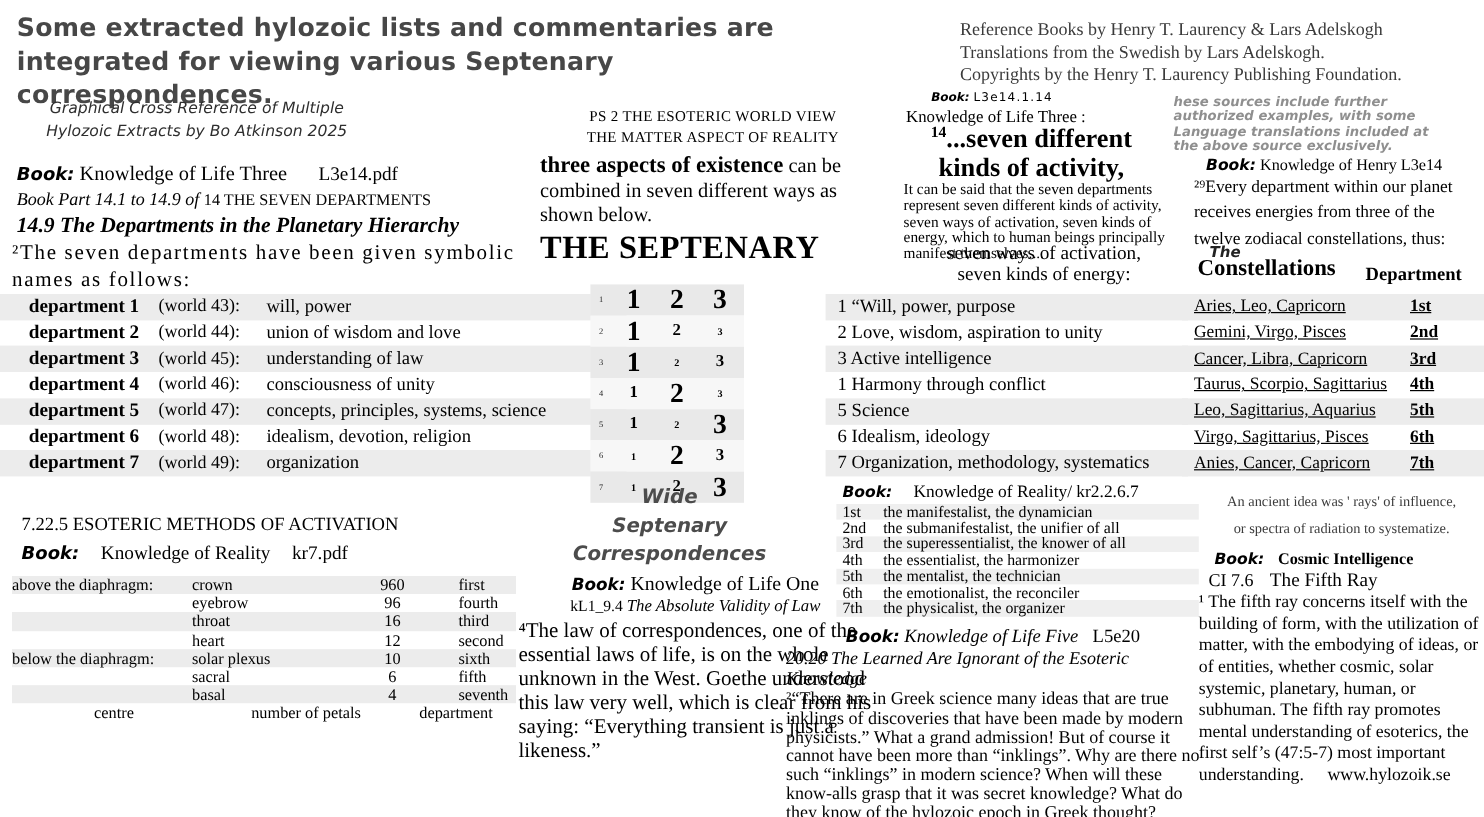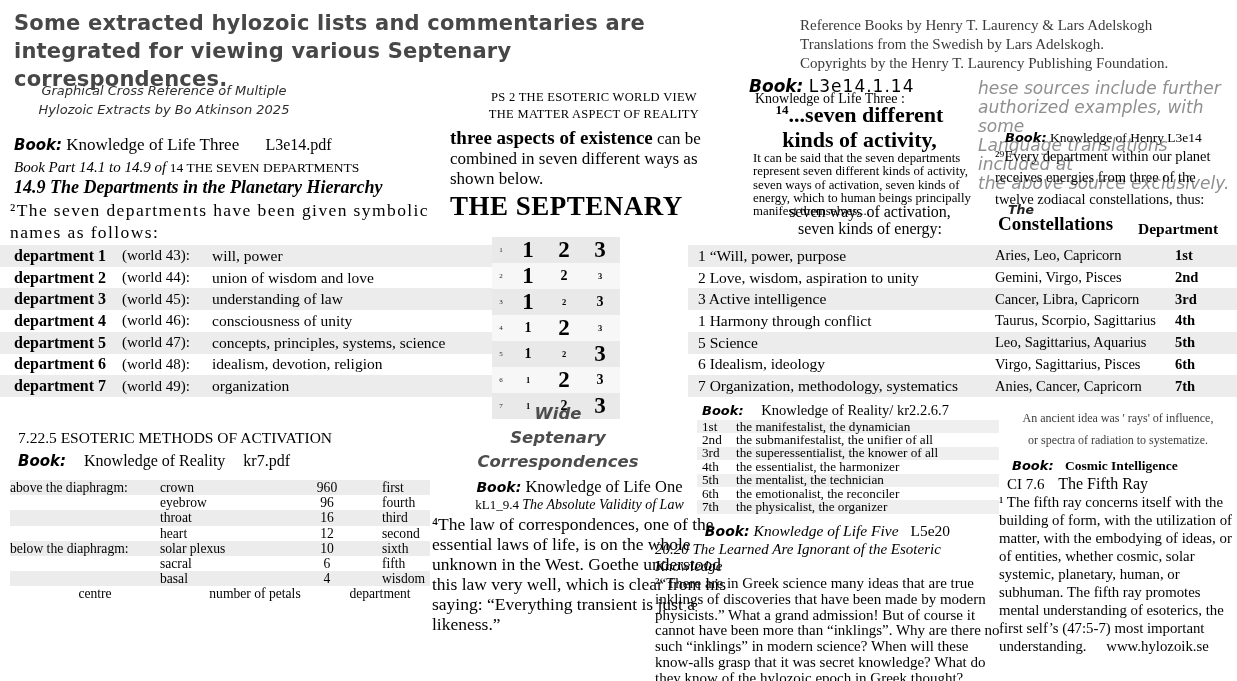--- a/index.html
+++ b/index.html
@@ -23,21 +23,21 @@
   
   .graph-note{left:24px;top:82px;width:280px;text-align:center;font-size:13px;color:#2e2e2e;line-height:1.45;}
   .book-line{left:14px;top:135px;font-size:17px;}
   .book-label{font-size:15px;font-weight:bold;}
   .file-tag{margin-left:22px;font-size:16px;}
   .part-line{left:14px;top:159px;font-size:15px;font-style:italic;}
   .part-caps{font-style:normal;font-size:13.5px;}
   .l-heading{left:14px;top:177px;font-size:18px;font-weight:bold;font-style:italic;}
   .l-intro{left:10px;top:200px;width:440px;font-size:17.5px;letter-spacing:1.4px;line-height:1.23;}
   .dept-table{left:0;top:245px;width:522px;height:152px;display:grid;grid-template-rows:repeat(7,1fr);}
-  .dept-row{display:flex;align-items:center;padding-left:14px;}
+  .dept-row{display:flex;align-items:center;padding-left:24px;}
   .dept-row:nth-child(odd){background:#ececec;}
   .dept-name{font-weight:bold;font-size:16px;width:108px;}
   .dept-world{font-size:15px;width:90px;}
   .dept-desc{font-size:15.5px;}
   
   .act-head{left:18px;top:429px;font-size:15.5px;}
   .act-book{left:18px;top:452px;font-size:16px;}
   .act-table{left:10px;top:480px;width:420px;font-size:13.6px;}
   .act-row{display:grid;grid-template-columns:150px 112px 110px auto;height:15.2px;align-items:center;}
   .act-row:nth-child(odd){background:#ececec;}
@@ -62,21 +62,21 @@
   .sep-cell[data-size="m"]{font-size:14px;}
   .sep-cell[data-size="s"]{font-size:8.5px;}
   .wide-label{left:458px;top:402px;width:200px;text-align:center;font-size:16.5px;color:#4c4c4c;
     font-weight:bold;line-height:1.45;}
   .kol1{left:432px;top:477px;width:295px;}
   .kol1-l1{text-align:center;font-size:16.5px;}
   .kol1-l2{text-align:center;font-size:13px;}
   .kol1-ref-title{font-style:italic;font-size:14px;}
   .kol1-para{font-size:17.5px;line-height:1.14;margin-top:2px;}
   
-  .mr-book{left:749px;top:76px;font-family:"DejaVu Sans",sans-serif;font-style:italic;font-size:17px;}
+  .mr-book{left:776px;top:76px;font-family:"DejaVu Sans",sans-serif;font-style:italic;font-size:10px;}
   .mr-code{font-family:"DejaVu Sans",sans-serif;font-style:normal;letter-spacing:1px;}
   .mr-kol3{left:755px;top:91px;font-size:14px;}
   .mr-headline{left:742px;top:103px;width:235px;text-align:center;font-weight:bold;font-size:22px;line-height:1.12;}
   .mr-para{left:753px;top:152px;width:243px;font-size:12.8px;line-height:1.04;}
   .mr-sub{left:750px;top:204px;width:240px;text-align:center;font-size:16px;line-height:1.05;}
   .ways-table{left:688px;top:245px;width:302px;height:152px;display:grid;grid-template-rows:repeat(7,1fr);}
   .way-row{display:flex;align-items:center;padding-left:10px;font-size:15.5px;}
   .way-row:nth-child(odd){background:#ececec;}
   .kr-block{left:697px;top:402px;width:302px;}
   .kr-head{font-size:14.5px;margin-bottom:1px;padding-left:5px;}
@@ -85,29 +85,29 @@
   .kr-row{display:flex;align-items:center;font-size:13.2px;}
   .kr-row:nth-child(odd){background:#efefef;}
   .kr-ord{width:34px;padding-left:5px;}
   .l5-block{left:655px;top:522px;width:345px;}
   .l5-l1{text-align:center;font-size:15.5px;}
   .l5-l1 .comic{font-weight:bold;font-size:14px;}
   .l5-ital{font-style:italic;}
   .l5-head{font-size:15px;font-style:italic;margin-top:1px;}
   .l5-para{font-size:15px;line-height:1.05;margin-top:1px;}
   
-  .r-note{left:978px;top:79px;width:258px;font-size:17px;color:#8f8f8f;line-height:1.12;font-weight:normal;}
+  .r-note{left:978px;top:79px;width:258px;font-size:11px;color:#8f8f8f;line-height:1.12;font-weight:bold;}
   .r-book{left:1005px;top:130px;font-size:13.5px;}
   .r-book .comic{font-size:13px;font-weight:bold;}
   .r-para{left:995px;top:146px;width:242px;font-size:14.5px;line-height:1.48;}
   .r-the{left:1008px;top:202px;font-size:12.5px;font-weight:bold;color:#222;}
   .r-col1{left:998px;top:213px;font-size:19px;font-weight:bold;}
   .r-col2{left:1138px;top:220px;font-size:15.5px;font-weight:bold;}
   .r-table{left:985px;top:245px;width:252px;height:152px;display:grid;grid-template-rows:repeat(7,1fr);}
-  .r-row{display:flex;align-items:center;padding-left:10px;font-size:14.5px;}
+  .r-row{display:flex;align-items:center;padding-left:10px;font-size:14.5px;text-decoration:underline;}
   .r-row:nth-child(odd){background:#ececec;}
   .r-name{flex:1;}
   .r-dept{font-weight:bold;width:62px;}
   .r-ancient{left:998px;top:407px;width:240px;font-size:12px;color:#3c3c3c;line-height:1.85;text-align:center;}
   .ci-book{left:1012px;top:458px;font-size:13.5px;font-weight:bold;}
   .ci-book .comic{font-size:13px;margin-right:8px;}
   .ci-ref{left:1007px;top:475px;font-size:16px;}
   .ci-refno{font-size:15px;margin-right:10px;}
   .ci-para{left:999px;top:494px;width:241px;font-size:14.8px;line-height:1.215;}
   .ci-url{margin-left:16px;}
@@ -225,21 +225,21 @@
     <div class="act-row">
       <span></span>
       <span>sacral</span>
       <span class="act-petals">6</span>
       <span>fifth</span>
     </div>
     <div class="act-row">
       <span></span>
       <span>basal</span>
       <span class="act-petals">4</span>
-      <span>wisdom</span>
+      <span>seventh</span>
     </div>
     <div class="act-footer">
       <span>centre</span>
       <span>number of petals</span>
       <span>department</span>
     </div>
   </div>
 
   <div class="abs z ps-block">
     <div class="ps-sub">PS 2   THE ESOTERIC WORLD VIEW</div>

